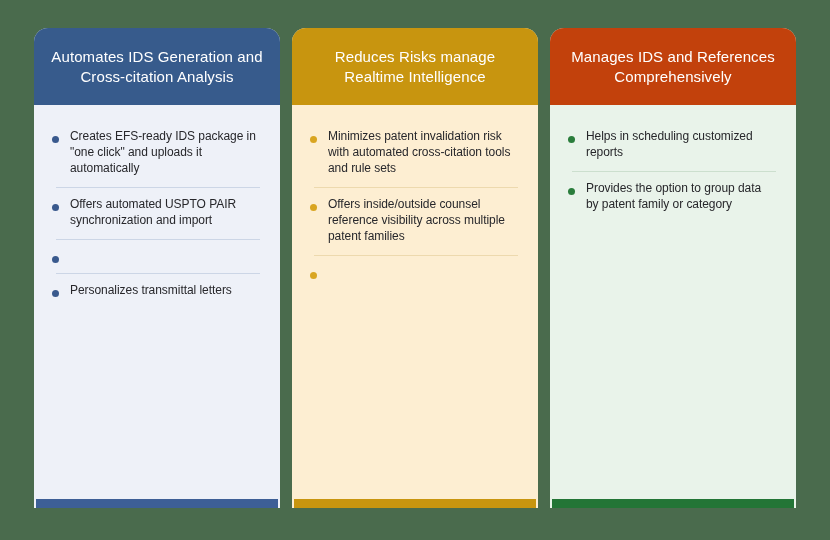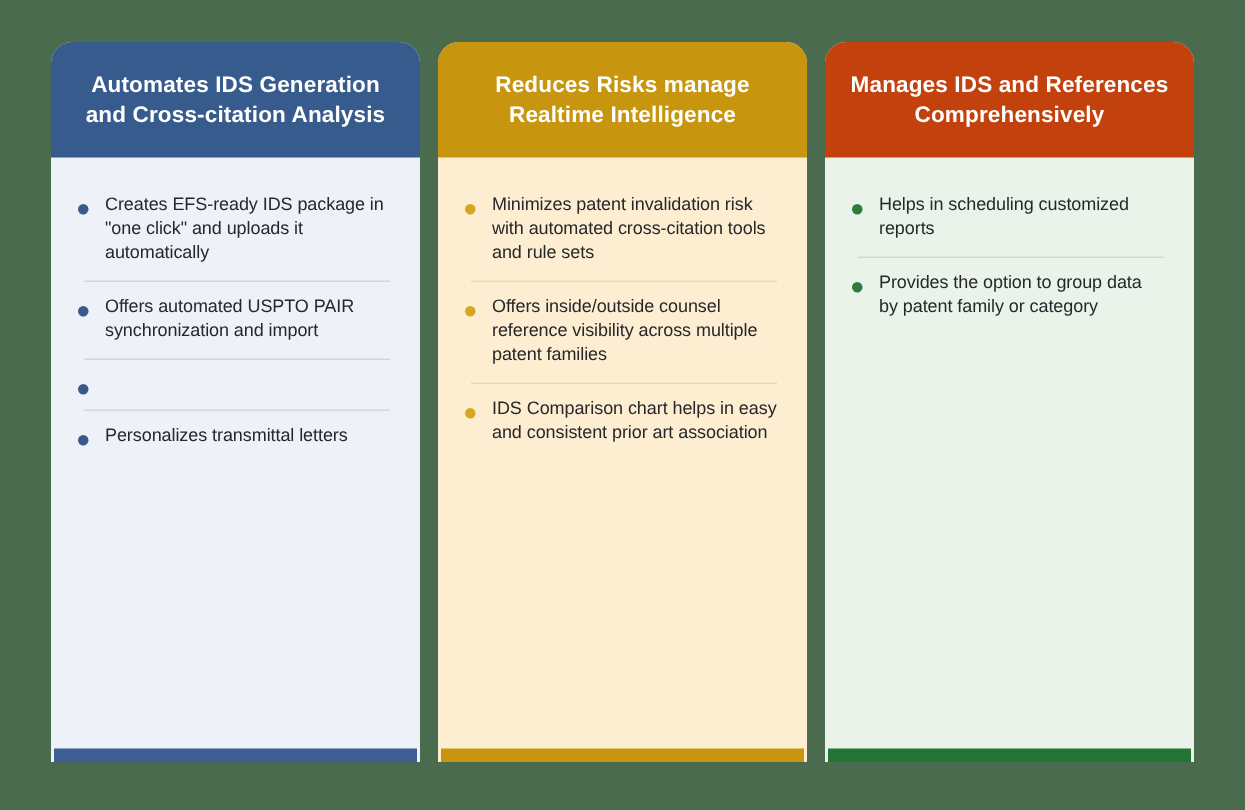--- a/index.html
+++ b/index.html
@@ -42,21 +42,21 @@
     display: flex;
     align-items: center;
     justify-content: center;
     text-align: center;
     padding: 0 14px;
   }
 
   .card-header .title {
     color: #ffffff;
     font-size: 15px;
-    font-weight: bold;
+    font-weight: normal;
     line-height: 1.32;
     letter-spacing: 0.1px;
   }
 
   .card-body {
     flex: 1 1 auto;
     padding: 14px 16px 4px 16px;
     display: flex;
     flex-direction: column;
     overflow: hidden;
@@ -165,21 +165,20 @@
           <li class="bullet-item">
             <span class="dot"></span>
             <span class="bullet-text">Minimizes patent invalidation risk with automated cross-citation tools and rule sets</span>
           </li>
           <li class="bullet-item">
             <span class="dot"></span>
             <span class="bullet-text">Offers inside/outside counsel reference visibility across multiple patent families</span>
           </li>
           <li class="bullet-item">
             <span class="dot"></span>
-            <span class="bullet-text">IDS Comparison chart helps in easy and consistent prior art association</span>
           </li>
         </ul>
       </div>
       <div class="card-footer"></div>
     </div>
     <div class="card card-3">
       <div class="card-header">
         <div class="title">Manages IDS and References Comprehensively</div>
       </div>
       <div class="card-body">

